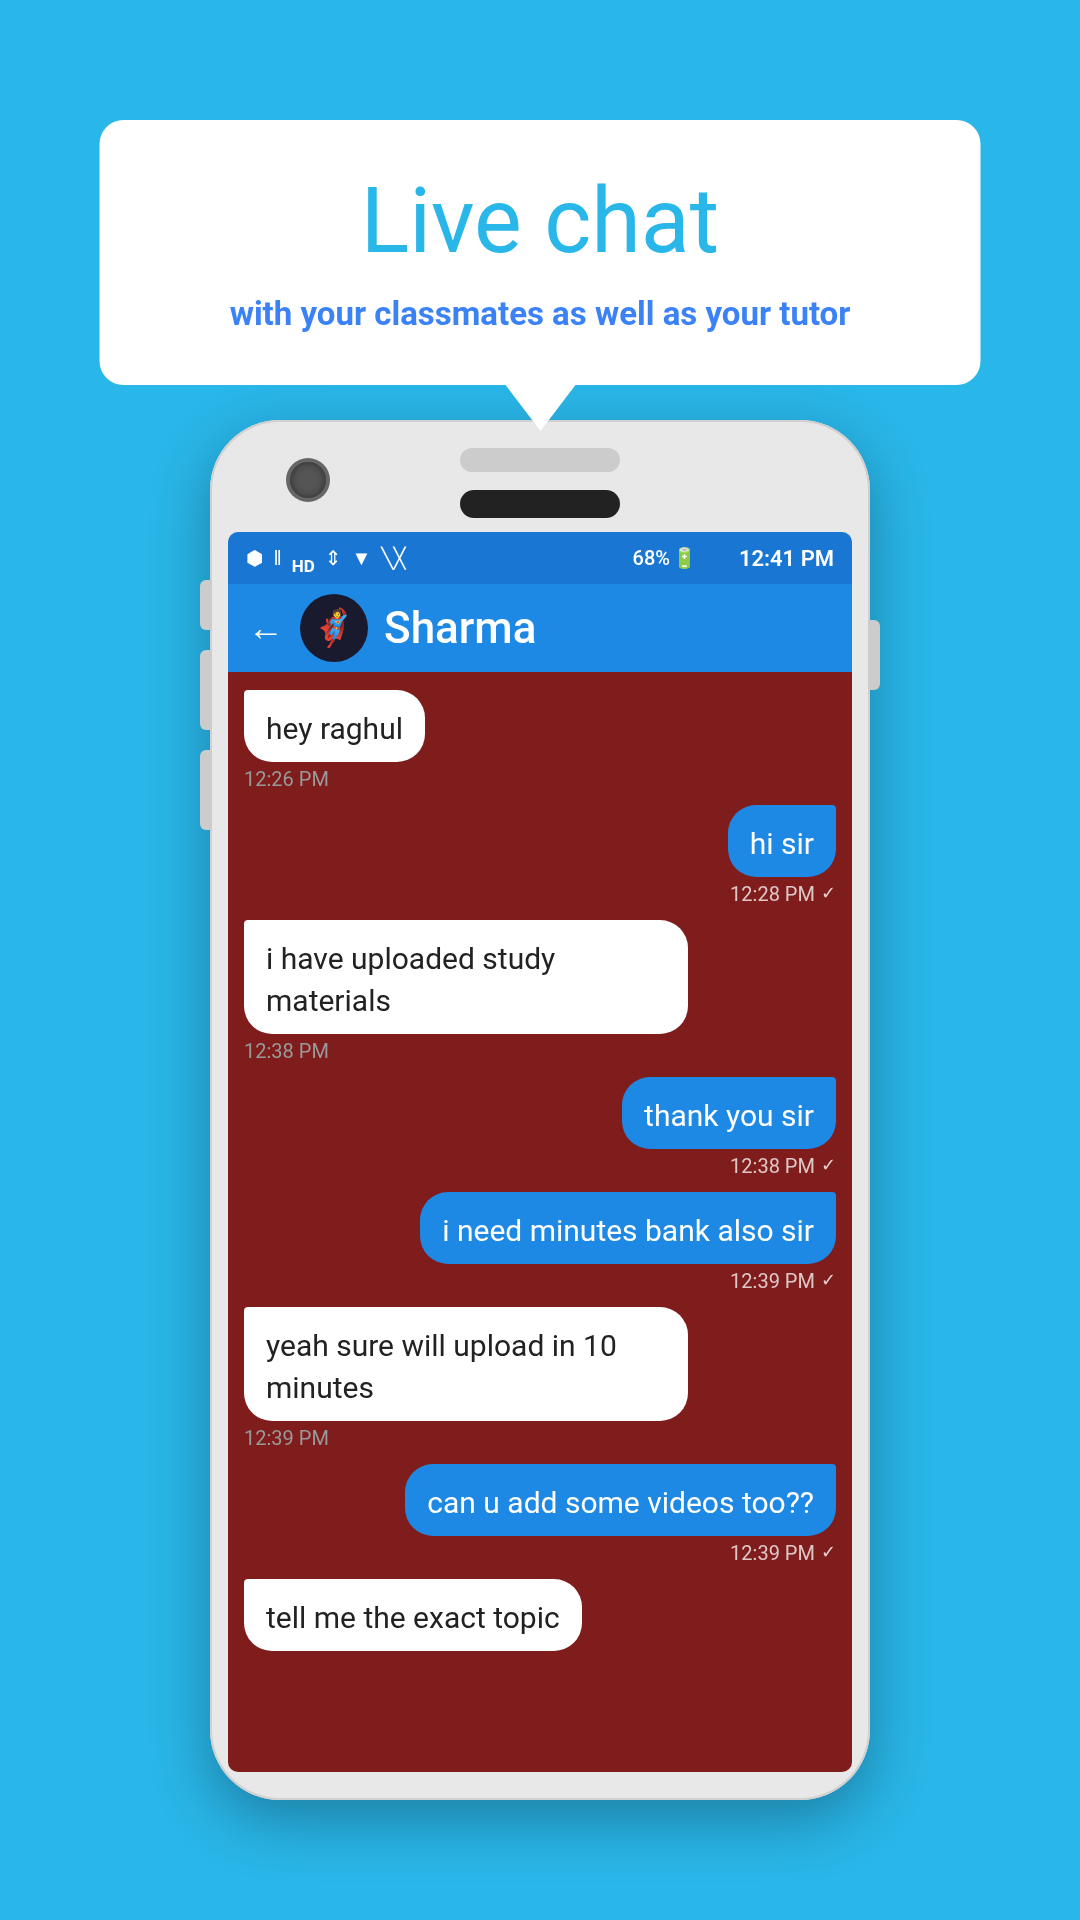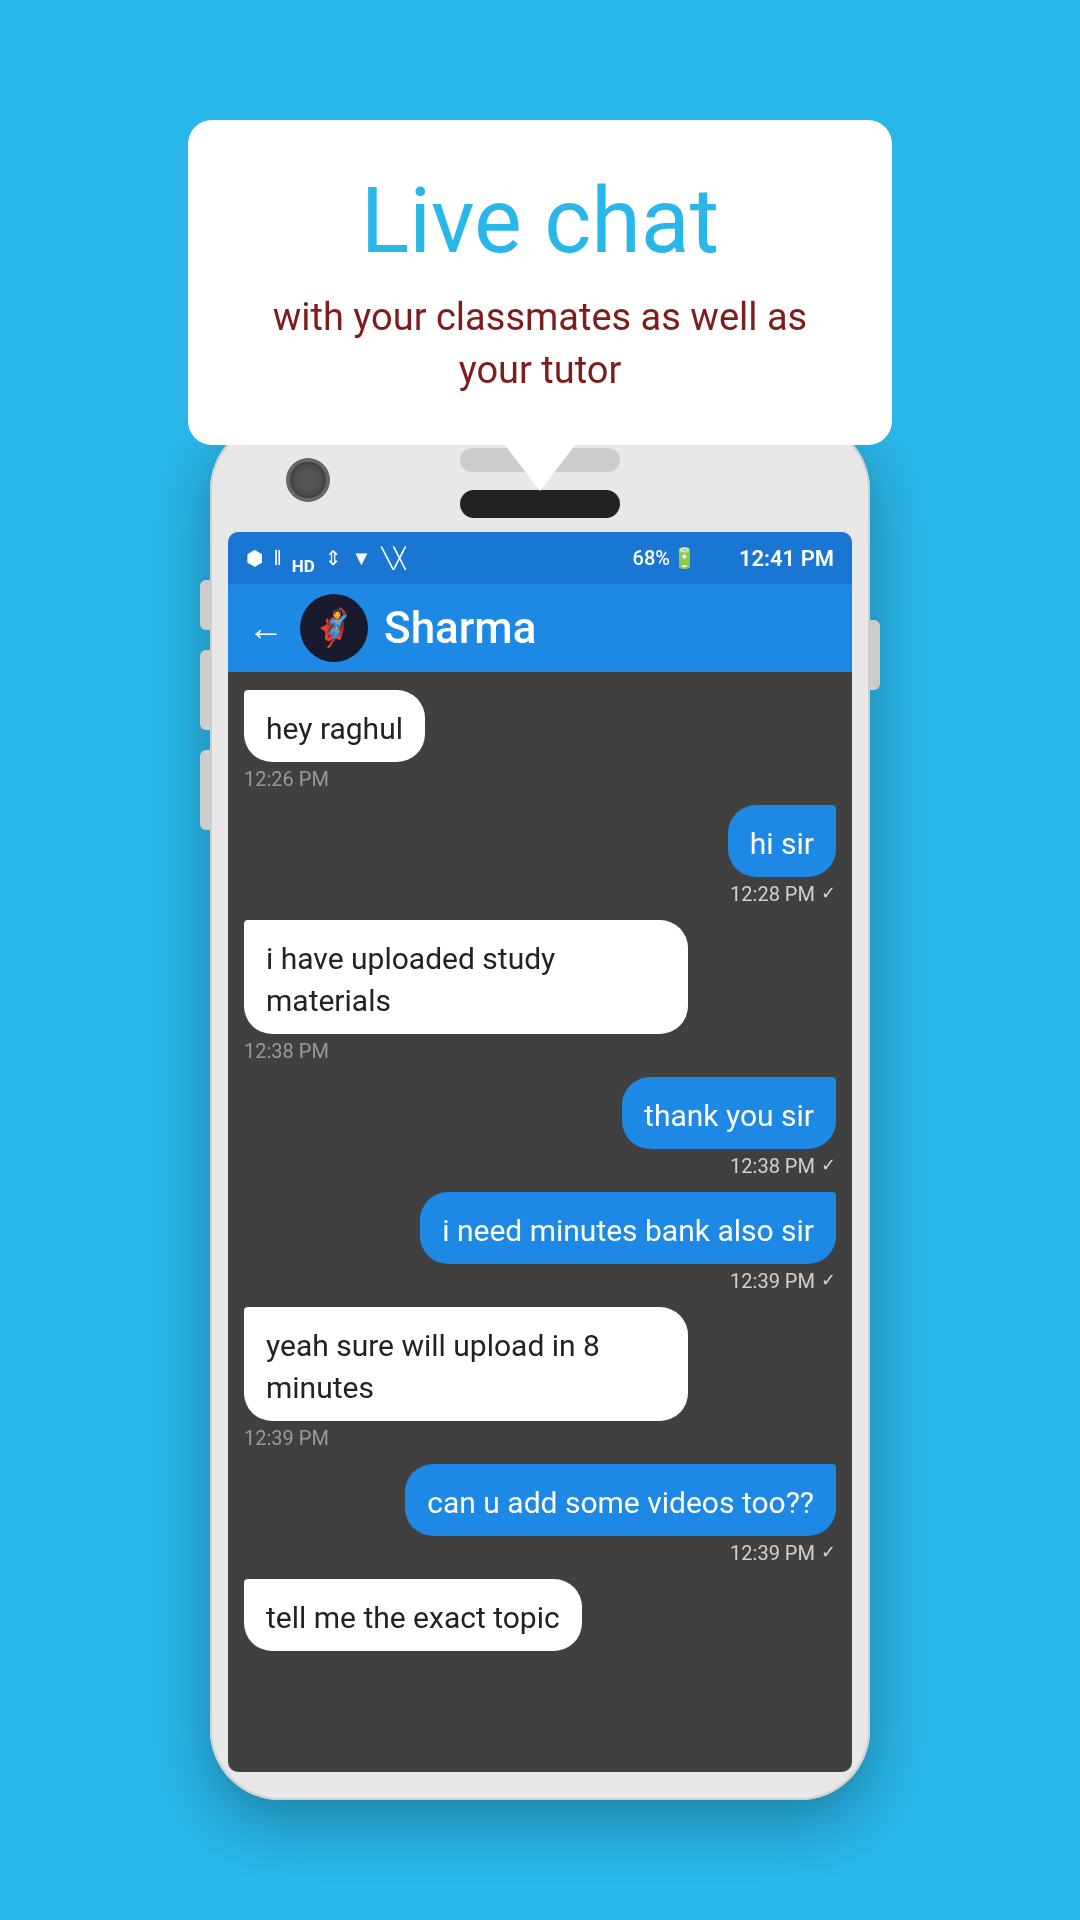--- a/index.html
+++ b/index.html
@@ -11,21 +11,21 @@
       overflow: hidden;
       position: relative;
     }
 
     
     .speech-bubble-container {
       position: absolute;
       top: 120px;
       left: 50%;
       transform: translateX(-50%);
-      width: 704px;
+      width: 881px;
       z-index: 10;
       border-radius: 17px;
     }
     .speech-bubble {
       background: white;
       border-radius: 24px;
       padding: 52px 60px 48px 60px;
       text-align: center;
       position: relative;
     }
@@ -42,23 +42,23 @@
       border-top: 50px solid white;
     }
     .bubble-title {
       font-size: 90px;
       font-weight: 400;
       color: #29b6e8;
       line-height: 1.1;
       margin-bottom: 20px;
     }
     .bubble-subtitle {
-      font-size: 38px;
-      color: #7f1d1d;
-      font-weight: 400;
+      font-size: 33px;
+      color: #3b82f6;
+      font-weight: 700;
       line-height: 1.4;
     }
 
     
     .phone-container {
       position: absolute;
       top: 420px;
       left: 50%;
       transform: translateX(-50%);
       width: 660px;
@@ -201,21 +201,21 @@
       font-size: 36px;
     }
     .chat-name {
       color: white;
       font-size: 44px;
       font-weight: 500;
     }
 
     
     .chat-area {
-      background: #404040;
+      background: #7f1d1d;
       padding: 18px 16px;
       min-height: 1100px;
       display: flex;
       flex-direction: column;
       gap: 14px;
     }
 
     
     .msg {
       max-width: 75%;
@@ -360,21 +360,21 @@
             <span>i need minutes bank also sir</span>
           </div>
           <div class="msg-time">
             <span>12:39 PM</span>
             <span class="check-icon">✓</span>
           </div>
         </div>
 
         <div class="msg msg-received">
           <div class="msg-bubble">
-            <span>yeah sure will upload in 8 minutes</span>
+            <span>yeah sure will upload in 10 minutes</span>
           </div>
           <div class="msg-time">
             <span>12:39 PM</span>
           </div>
         </div>
 
         <div class="msg msg-sent">
           <div class="msg-bubble">
             <span>can u add some videos too??</span>
           </div>

